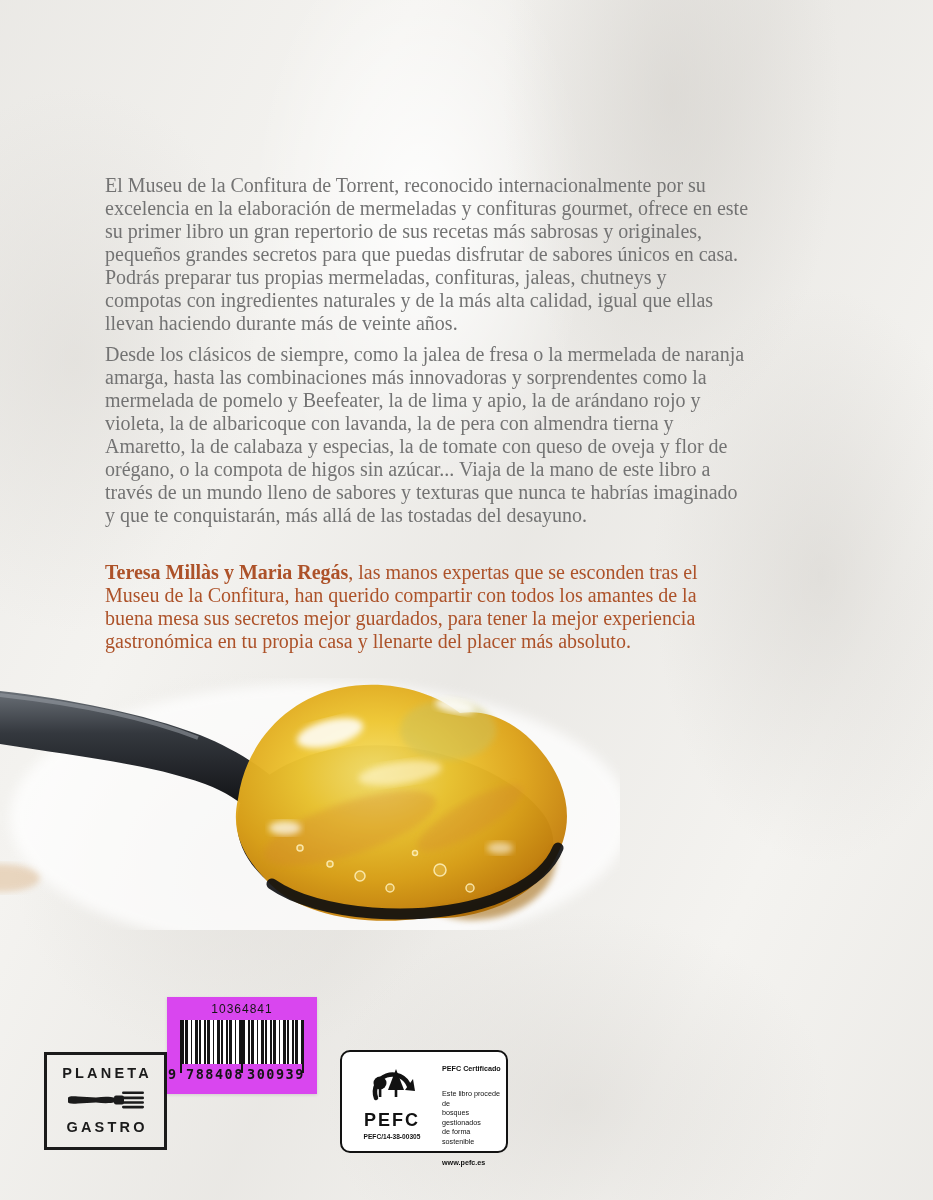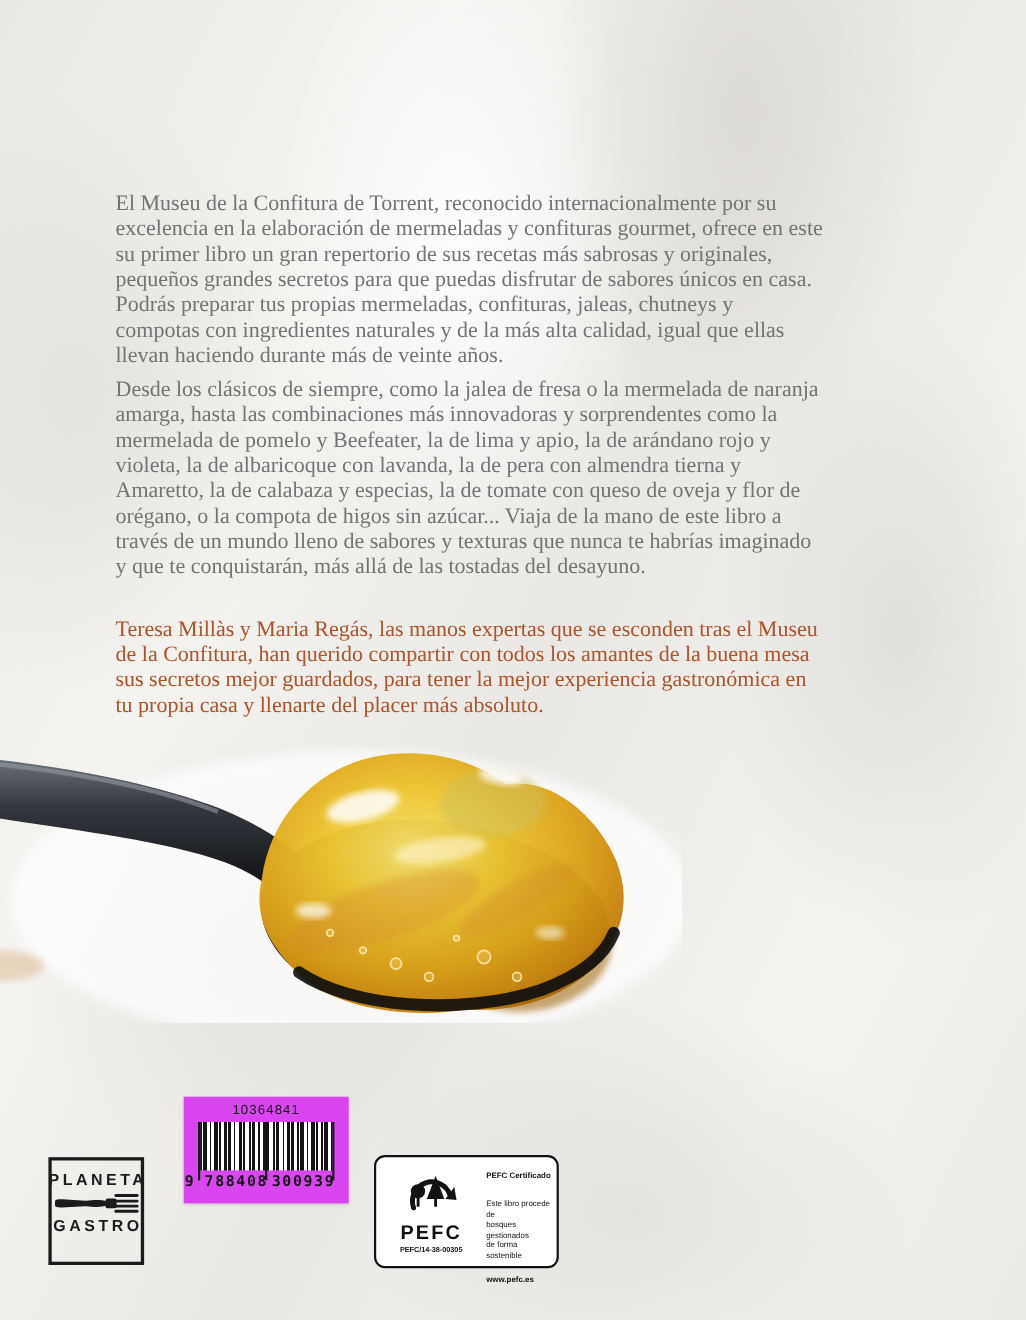--- a/index.html
+++ b/index.html
@@ -21,29 +21,29 @@
     position:absolute;left:105px;top:78px;width:643px;
     font-family:"DejaVu Serif",serif;font-weight:bold;
     font-size:23px;line-height:31px;text-align:center;
   }
   .para{
     position:absolute;left:105px;width:643px;
     font-size:20px;line-height:23px;text-align:left;
   }
   .ink{color:#737373;}
   .accent{color:#ad5229;}
-  .bold-names{font-weight:normal;}
+  .bold-names{font-weight:bold;}
   
   .photo{position:absolute;left:0;top:678px;width:620px;height:252px;}
   
   .planeta{
-    position:absolute;left:44px;top:1052px;width:87px;height:98px;
+    position:absolute;left:44px;top:1052px;width:123px;height:98px;
     border:3.5px solid #1b1b1b;box-sizing:border-box;
     display:flex;flex-direction:column;align-items:center;justify-content:space-between;
-    padding:10px 0 24px 0;
+    padding:10px 0 12px 0;
   }
   .planeta .word{
     font-family:"Liberation Sans",sans-serif;font-weight:bold;
     font-size:14.5px;letter-spacing:3.2px;color:#1b1b1b;
     text-indent:3.2px;white-space:nowrap;
   }
   
   .barcode{
     position:absolute;left:167px;top:997px;width:150px;height:97px;
     background:#d946ef;box-shadow:0 1px 3px rgba(0,0,0,.12);

